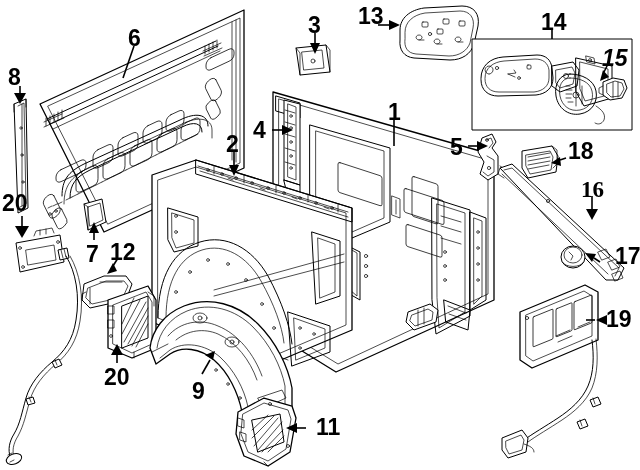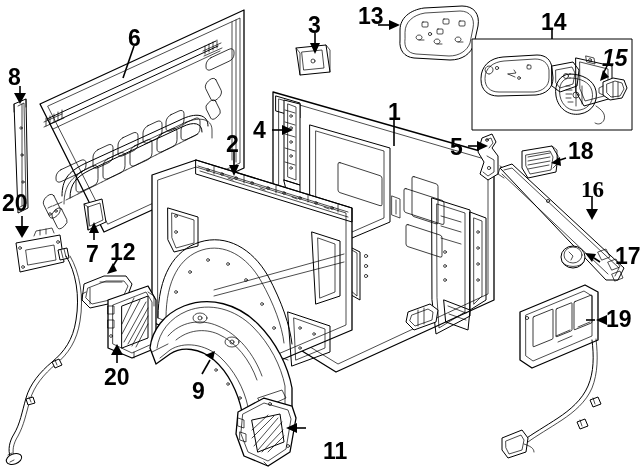--- a/index.html
+++ b/index.html
@@ -517,21 +517,21 @@
     <span class="callout-num" style="left:388px;top:101px;">1</span>
     <span class="callout-num" style="left:226px;top:133px;">2</span>
     <span class="callout-num" style="left:308px;top:14px;">3</span>
     <span class="callout-num" style="left:253px;top:119px;">4</span>
     <span class="callout-num" style="left:450px;top:136px;">5</span>
     <span class="callout-num" style="left:128px;top:27px;">6</span>
     <span class="callout-num" style="left:86px;top:243px;">7</span>
     <span class="callout-num" style="left:8px;top:66px;">8</span>
     <span class="callout-num" style="left:192px;top:380px;">9</span>
     <span class="callout-num" style="left:104px;top:366px;">20</span>
-    <span class="callout-num" style="left:323px;top:416px;margin-top:24px;">11</span>
+    <span class="callout-num" style="left:316px;top:416px;">11</span>
     <span class="callout-num" style="left:110px;top:241px;">12</span>
     <span class="callout-num" style="left:358px;top:5px;">13</span>
     <span class="callout-num" style="left:541px;top:11px;">14</span>
     <span class="callout-num" style="left:602px;top:47px;font-style:italic;">15</span>
     <span class="callout-num" style="left:581px;top:178px;font-family:Liberation Serif, serif;">16</span>
     <span class="callout-num" style="left:603px;top:245px;margin-left:12px;">17</span>
     <span class="callout-num" style="left:568px;top:140px;">18</span>
     <span class="callout-num" style="left:606px;top:308px;">19</span>
     <span class="callout-num" style="left:2px;top:192px;">20</span>
   </div>

